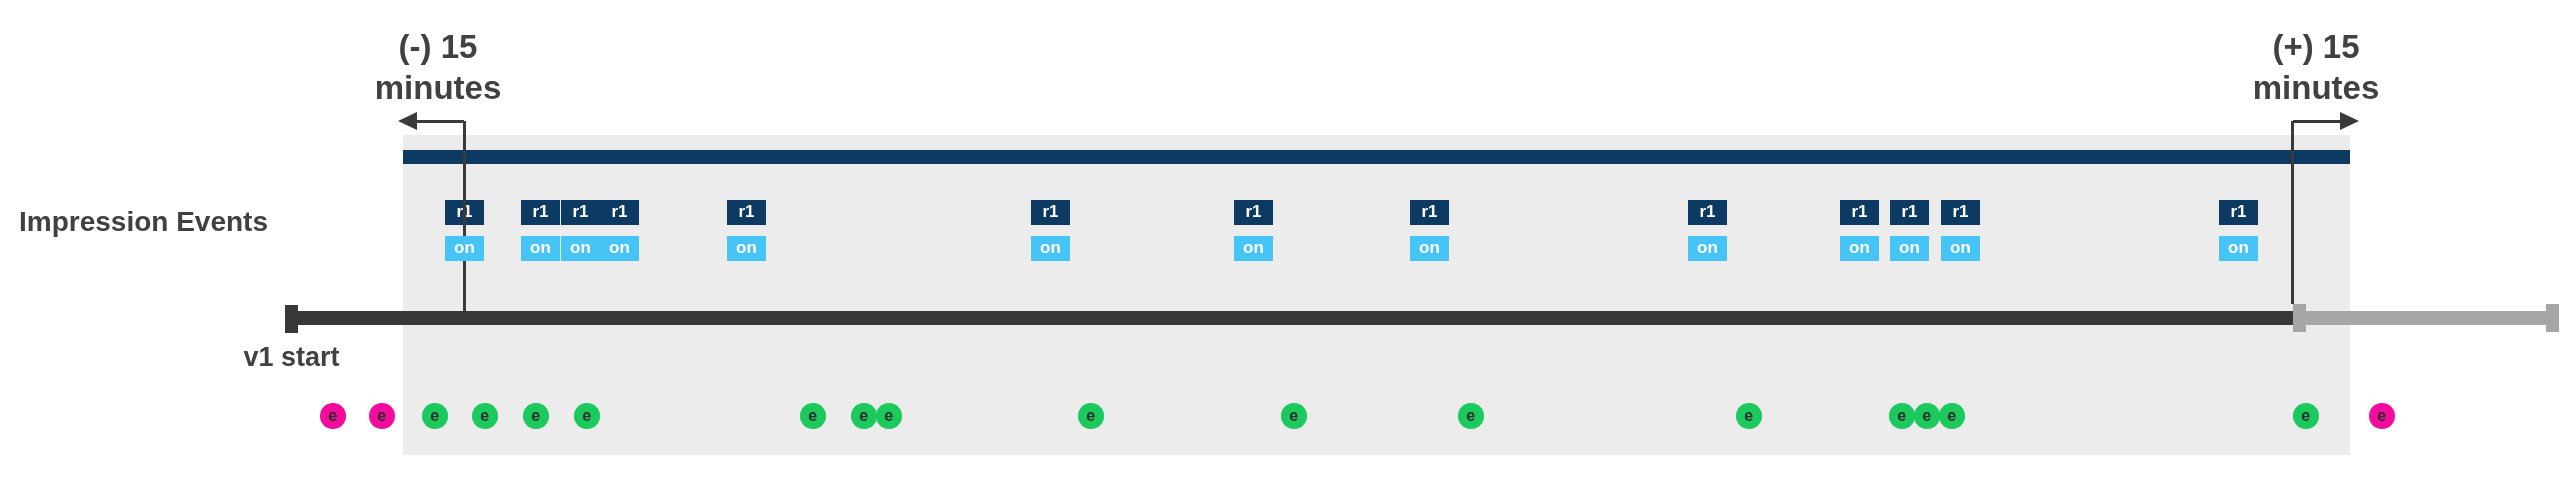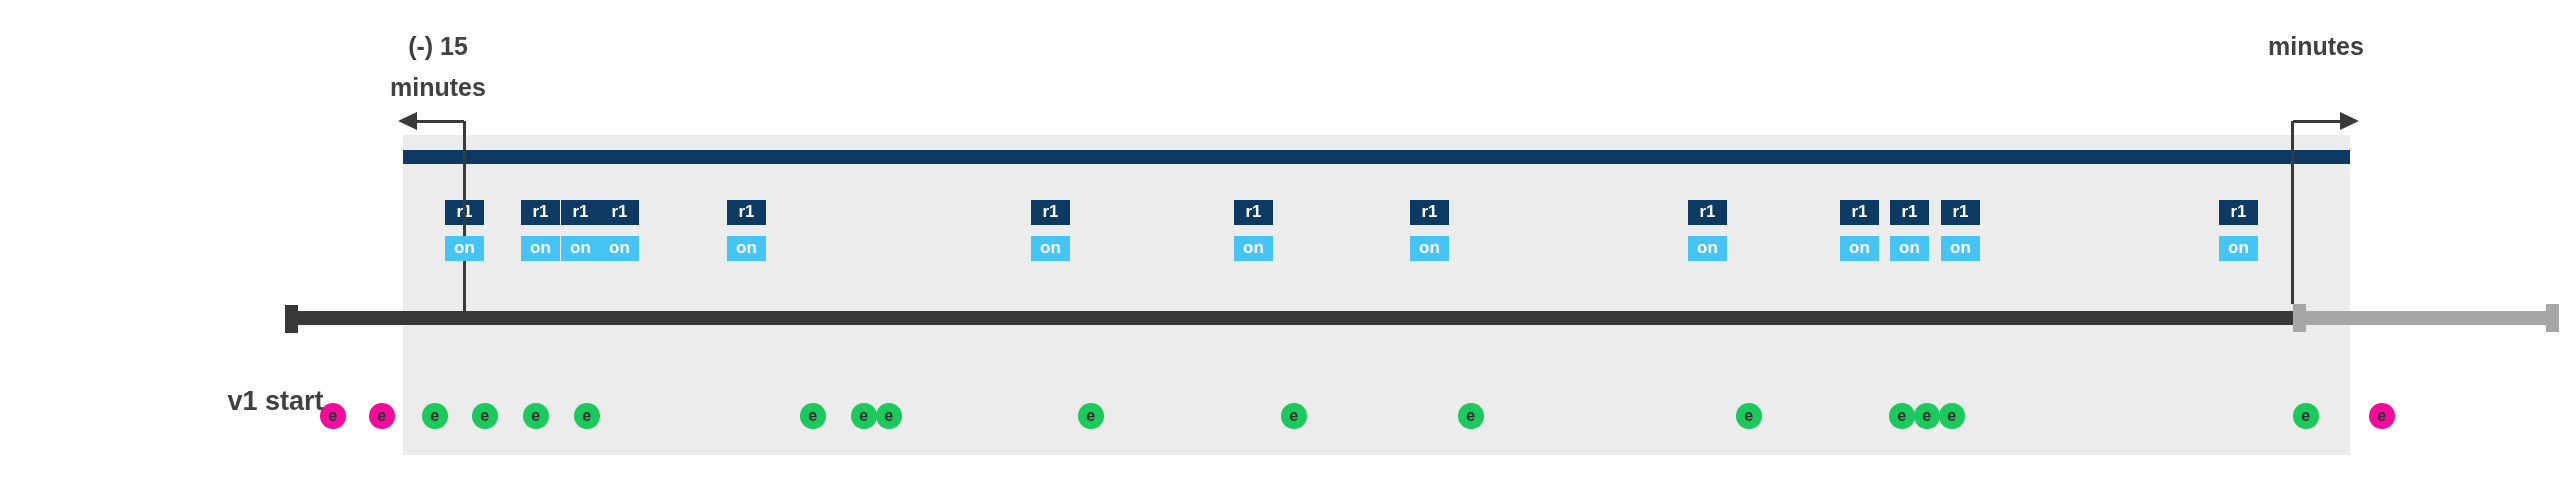--- a/index.html
+++ b/index.html
@@ -21,21 +21,21 @@
   }
   .navy-bar {
     left: 403px; top: 150px; width: 1947px; height: 14px;
     background: var(--navy, #0d3a62);
     z-index: 1;
   }
 
   .marker-label {
     width: 226px; top: 26.4px;
     text-align: center;
-    font-size: 25px; font-weight: 600;
+    font-size: 33px; font-weight: 600;
     line-height: 41px; color: var(--text, #414141);
     z-index: 5;
   }
   .minus-label { left: 325px; }
   .plus-label  { left: 2203px; }
 
   .hline { height: 2.8px; top: 120px; background: var(--dark-line, #3a3a3a); z-index: 4; }
   .left-hline  { left: 415px;  width: 49px; }
   .right-hline { left: 2293px; width: 47px; }
 
@@ -75,21 +75,21 @@
   .cap { width: 13.2px; height: 28px; z-index: 3; }
   .v1-cap  { left: 285px;  top: 305px; background: var(--timeline-dark, #383838); }
   .v2-cap  { left: 2293px; top: 304px; background: var(--timeline-gray, #a6a6a6); }
   .end-cap { left: 2546px; top: 304px; background: var(--timeline-gray, #a6a6a6); }
 
   .tl-label {
     width: 207px; text-align: center;
     font-size: 27px; font-weight: 600; color: var(--text, #414141);
     z-index: 5; white-space: nowrap;
   }
-  .v1-label { left: 172px;  top: 342px; margin-top: 44px; }
+  .v1-label { left: 188px;  top: 342px; }
   .v2-label { left: 2196px; top: 341px; }
 
   .r1-box {
     position: absolute;
     width: 39px; height: 24.5px; top: 200px;
     background: var(--navy, #0d3a62);
     color: #ffffff; font-size: 17px; font-weight: 700;
     line-height: 24.5px; text-align: center;
     z-index: 2;
   }
@@ -122,26 +122,28 @@
 
   <div class="abs marker-label minus-label">
     <div>(-) 15</div>
     <div>minutes</div>
   </div>
   <div class="abs hline left-hline"></div>
   <div class="abs arrowhead arrow-left"></div>
   <div class="abs vline left-vline"></div>
 
   <div class="abs marker-label plus-label">
+    <div>(+) 15</div>
     <div>minutes</div>
   </div>
   <div class="abs hline right-hline"></div>
   <div class="abs arrowhead arrow-right"></div>
   <div class="abs vline right-vline"></div>
 
+  <div class="abs row-label impression-label">Impression Events</div>
 
   <div class="abs timeline-dark"></div>
   <div class="abs cap v1-cap"></div>
   <div class="abs timeline-gray"></div>
   <div class="abs cap v2-cap"></div>
   <div class="abs cap end-cap"></div>
   <div class="abs tl-label v1-label">v1 start</div>
 
   <div id="impression-events">
       <div class="r1-box" style="left: 445px;">r1</div>

